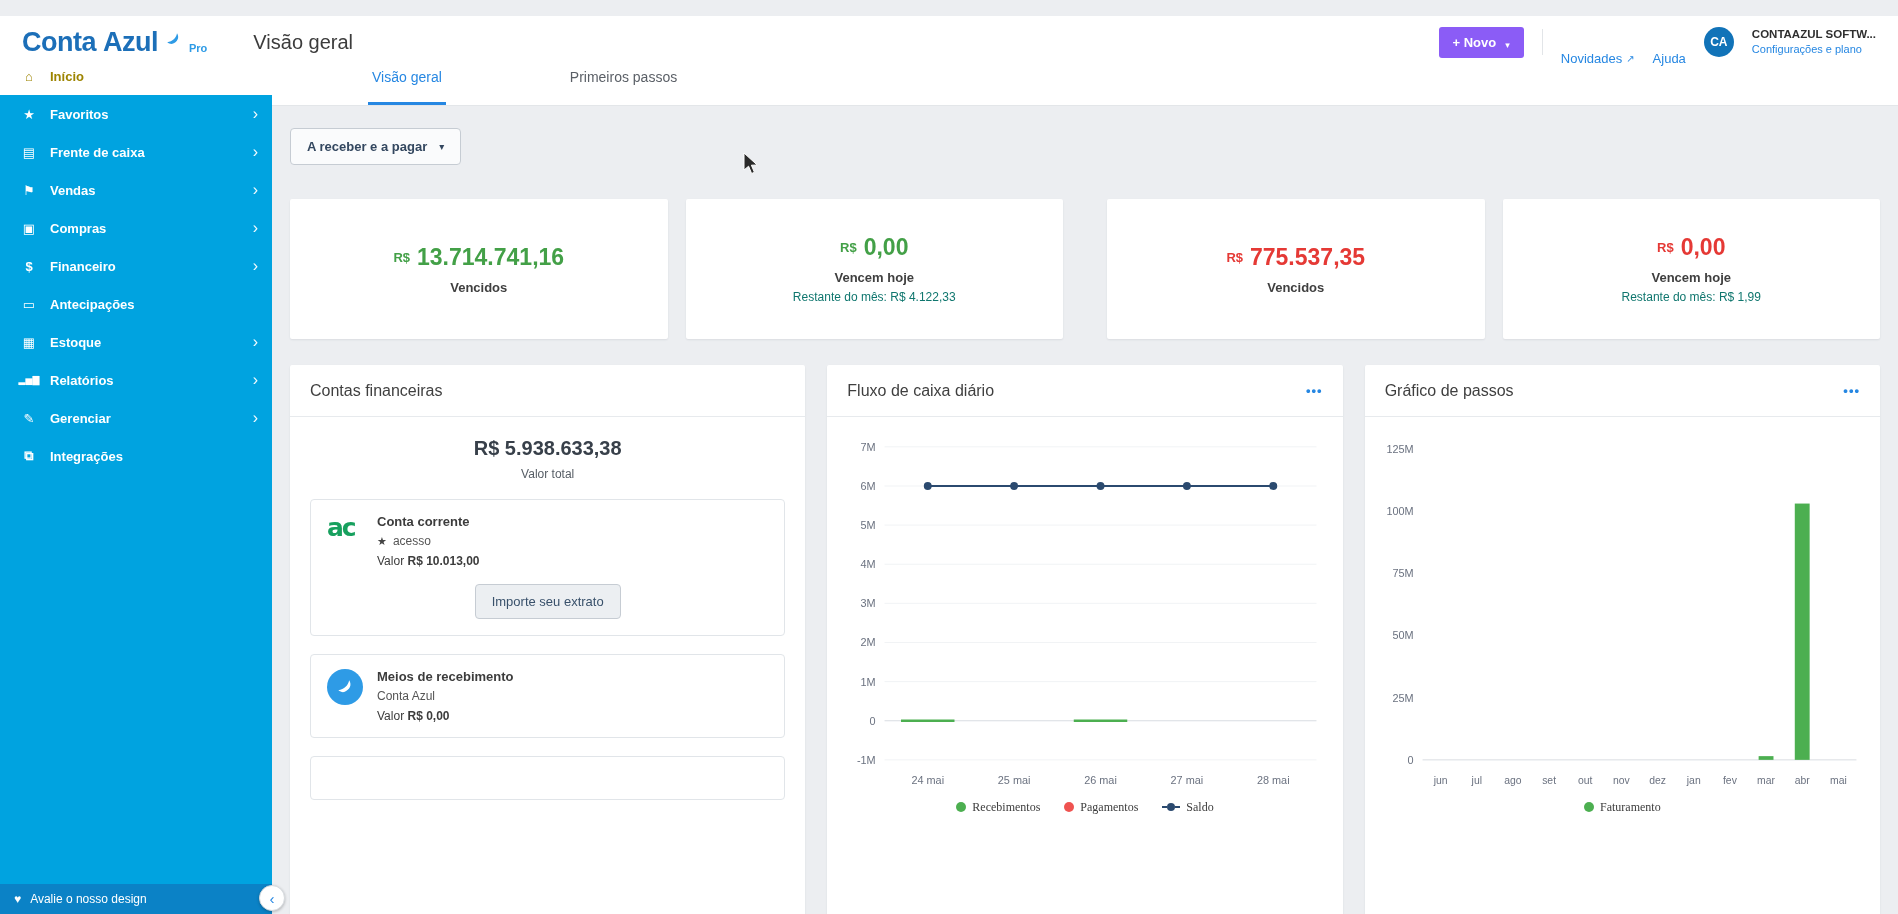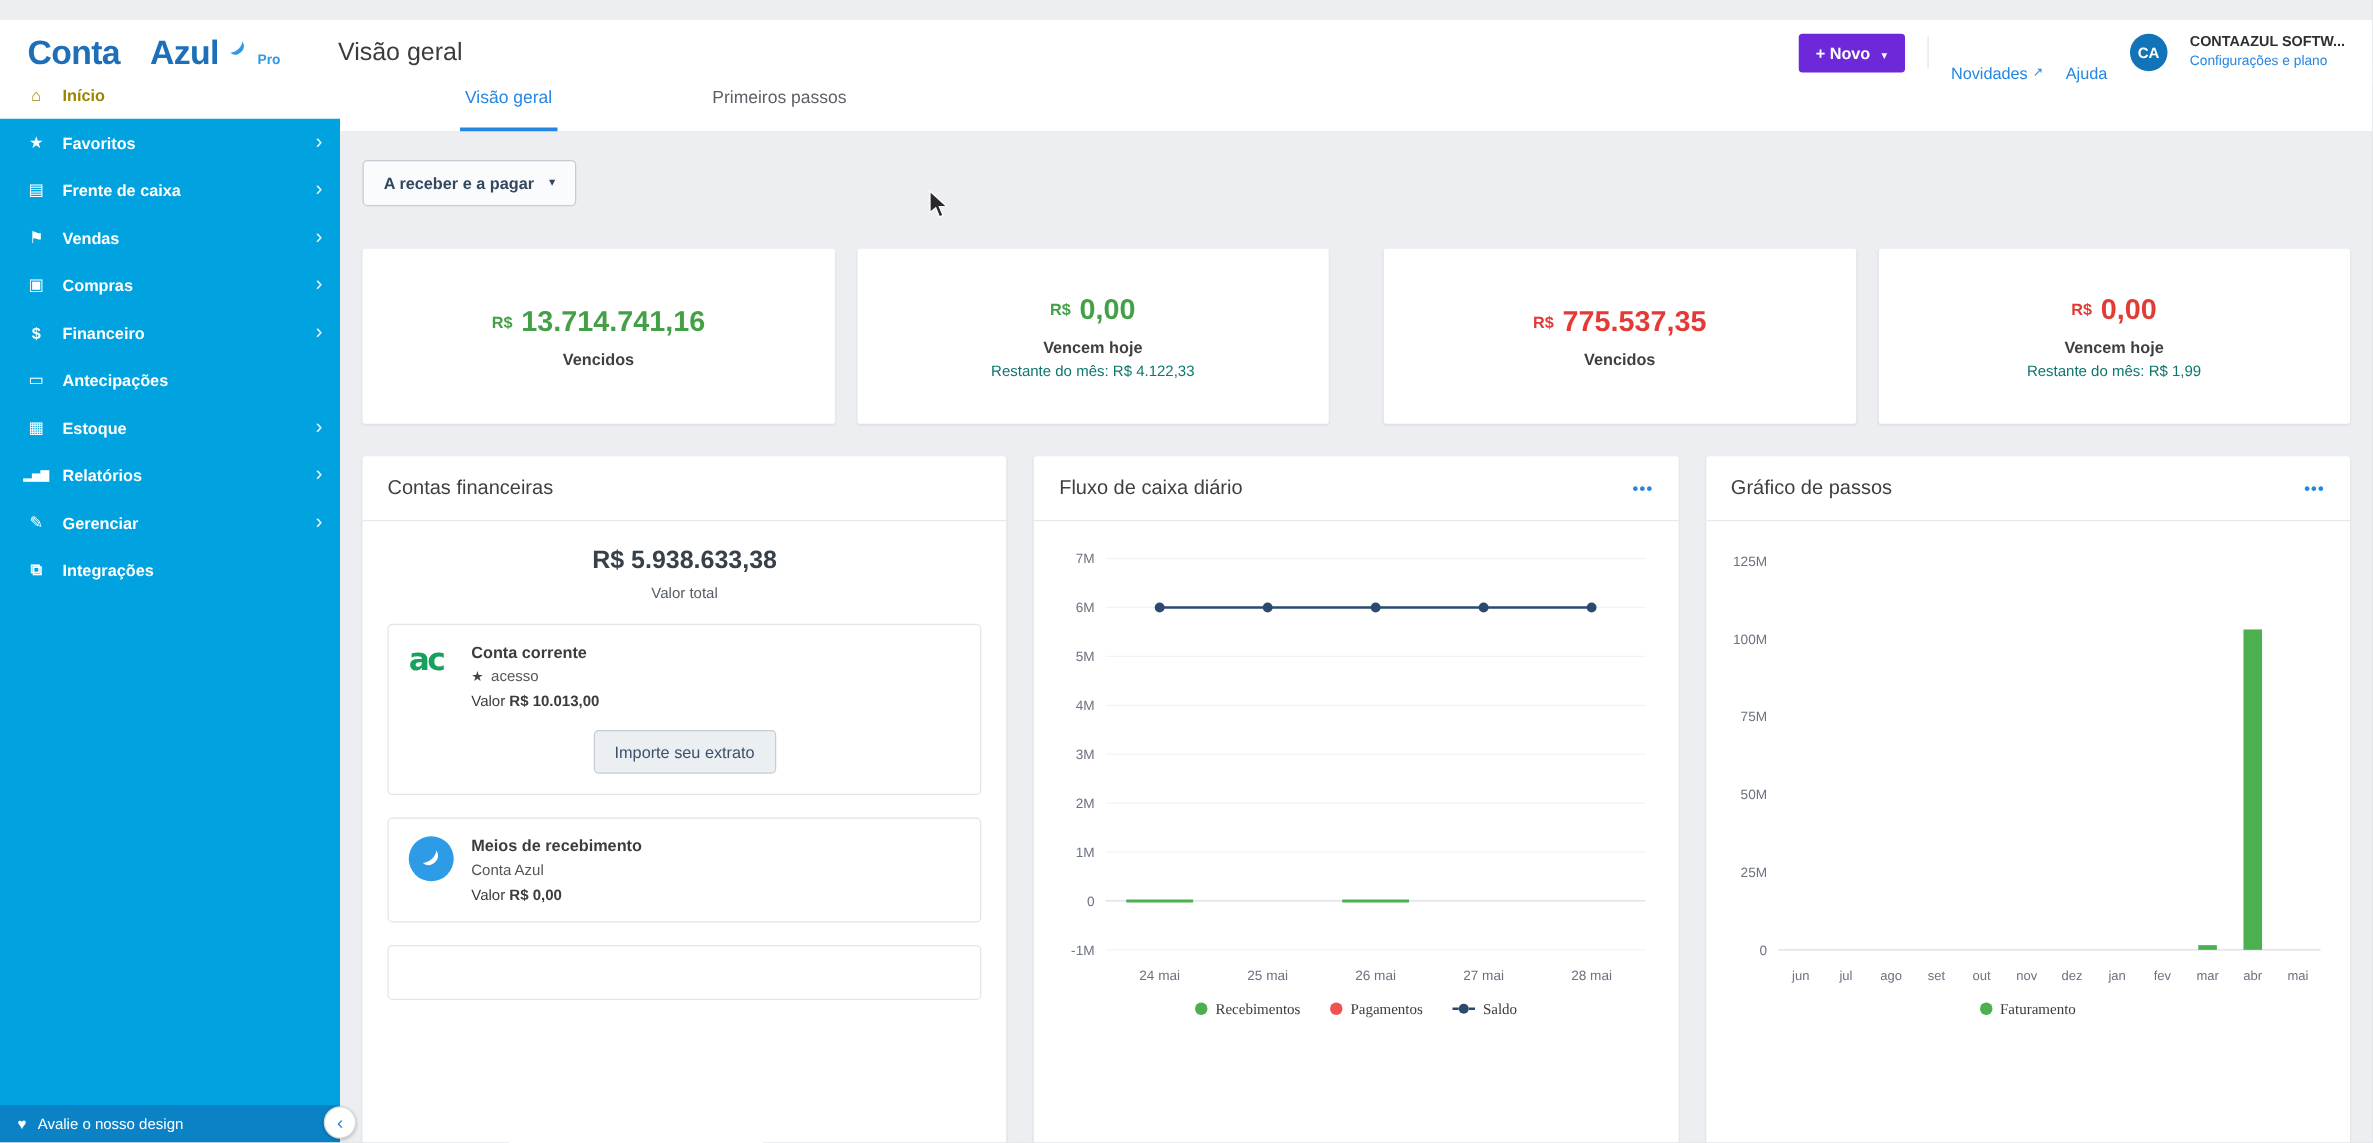--- a/index.html
+++ b/index.html
@@ -5,26 +5,26 @@
   * { box-sizing: border-box; margin: 0; padding: 0; }
   html,body { background:#dfe3e6; }
   .page{position:relative;width:1898px;height:914px;background:#eceef1;overflow:hidden;
         font-family:"Liberation Sans","DejaVu Sans",sans-serif;color:#3c3c3c;}
 
   
   .header{position:absolute;top:16px;left:0;right:0;height:52px;background:#fff;display:flex;
           align-items:center;padding:0 22px;z-index:5;}
   .logo{display:flex;align-items:center;}
   .logo .t{font-size:27px;font-weight:bold;color:#1c6fb8;letter-spacing:-0.5px;}
-  .logo .t2{margin-left:24px;}
+  .logo .t2{margin-left:7px;}
   .bird{margin-left:6px;}
   .pro{font-size:11px;color:#2e9be6;margin-left:5px;font-weight:bold;align-self:flex-end;margin-bottom:4px;}
   .page-title{font-size:20px;color:#3c3c3c;margin-left:46px;}
   .header-right{margin-left:auto;display:flex;align-items:center;gap:18px;}
-  .btn-novo{background:#6d28d9;color:#fff;border:none;border-radius:3px;padding:8px 14px;font-size:13px;
+  .btn-novo{background:#8b5cf6;color:#fff;border:none;border-radius:3px;padding:8px 14px;font-size:13px;
             font-weight:bold;display:flex;align-items:flex-end;gap:9px;cursor:pointer;
             font-family:inherit;}
   .btn-novo .chev{font-size:9px;}
   .vdiv{width:1px;height:26px;background:#e2e5e8;}
   .hlink{color:#2687e2;font-size:13px;text-decoration:none;display:flex;align-items:center;gap:4px;cursor:pointer;margin-top:33px;}
   .ext{font-size:10px;}
   .avatar{width:30px;height:30px;border-radius:50%;background:#1173b8;color:#fff;font-size:12px;
           font-weight:bold;display:flex;align-items:center;justify-content:center;cursor:pointer;}
   .account{line-height:1.3;}
   .account .name{font-size:11.5px;font-weight:bold;color:#2f2f2f;}

